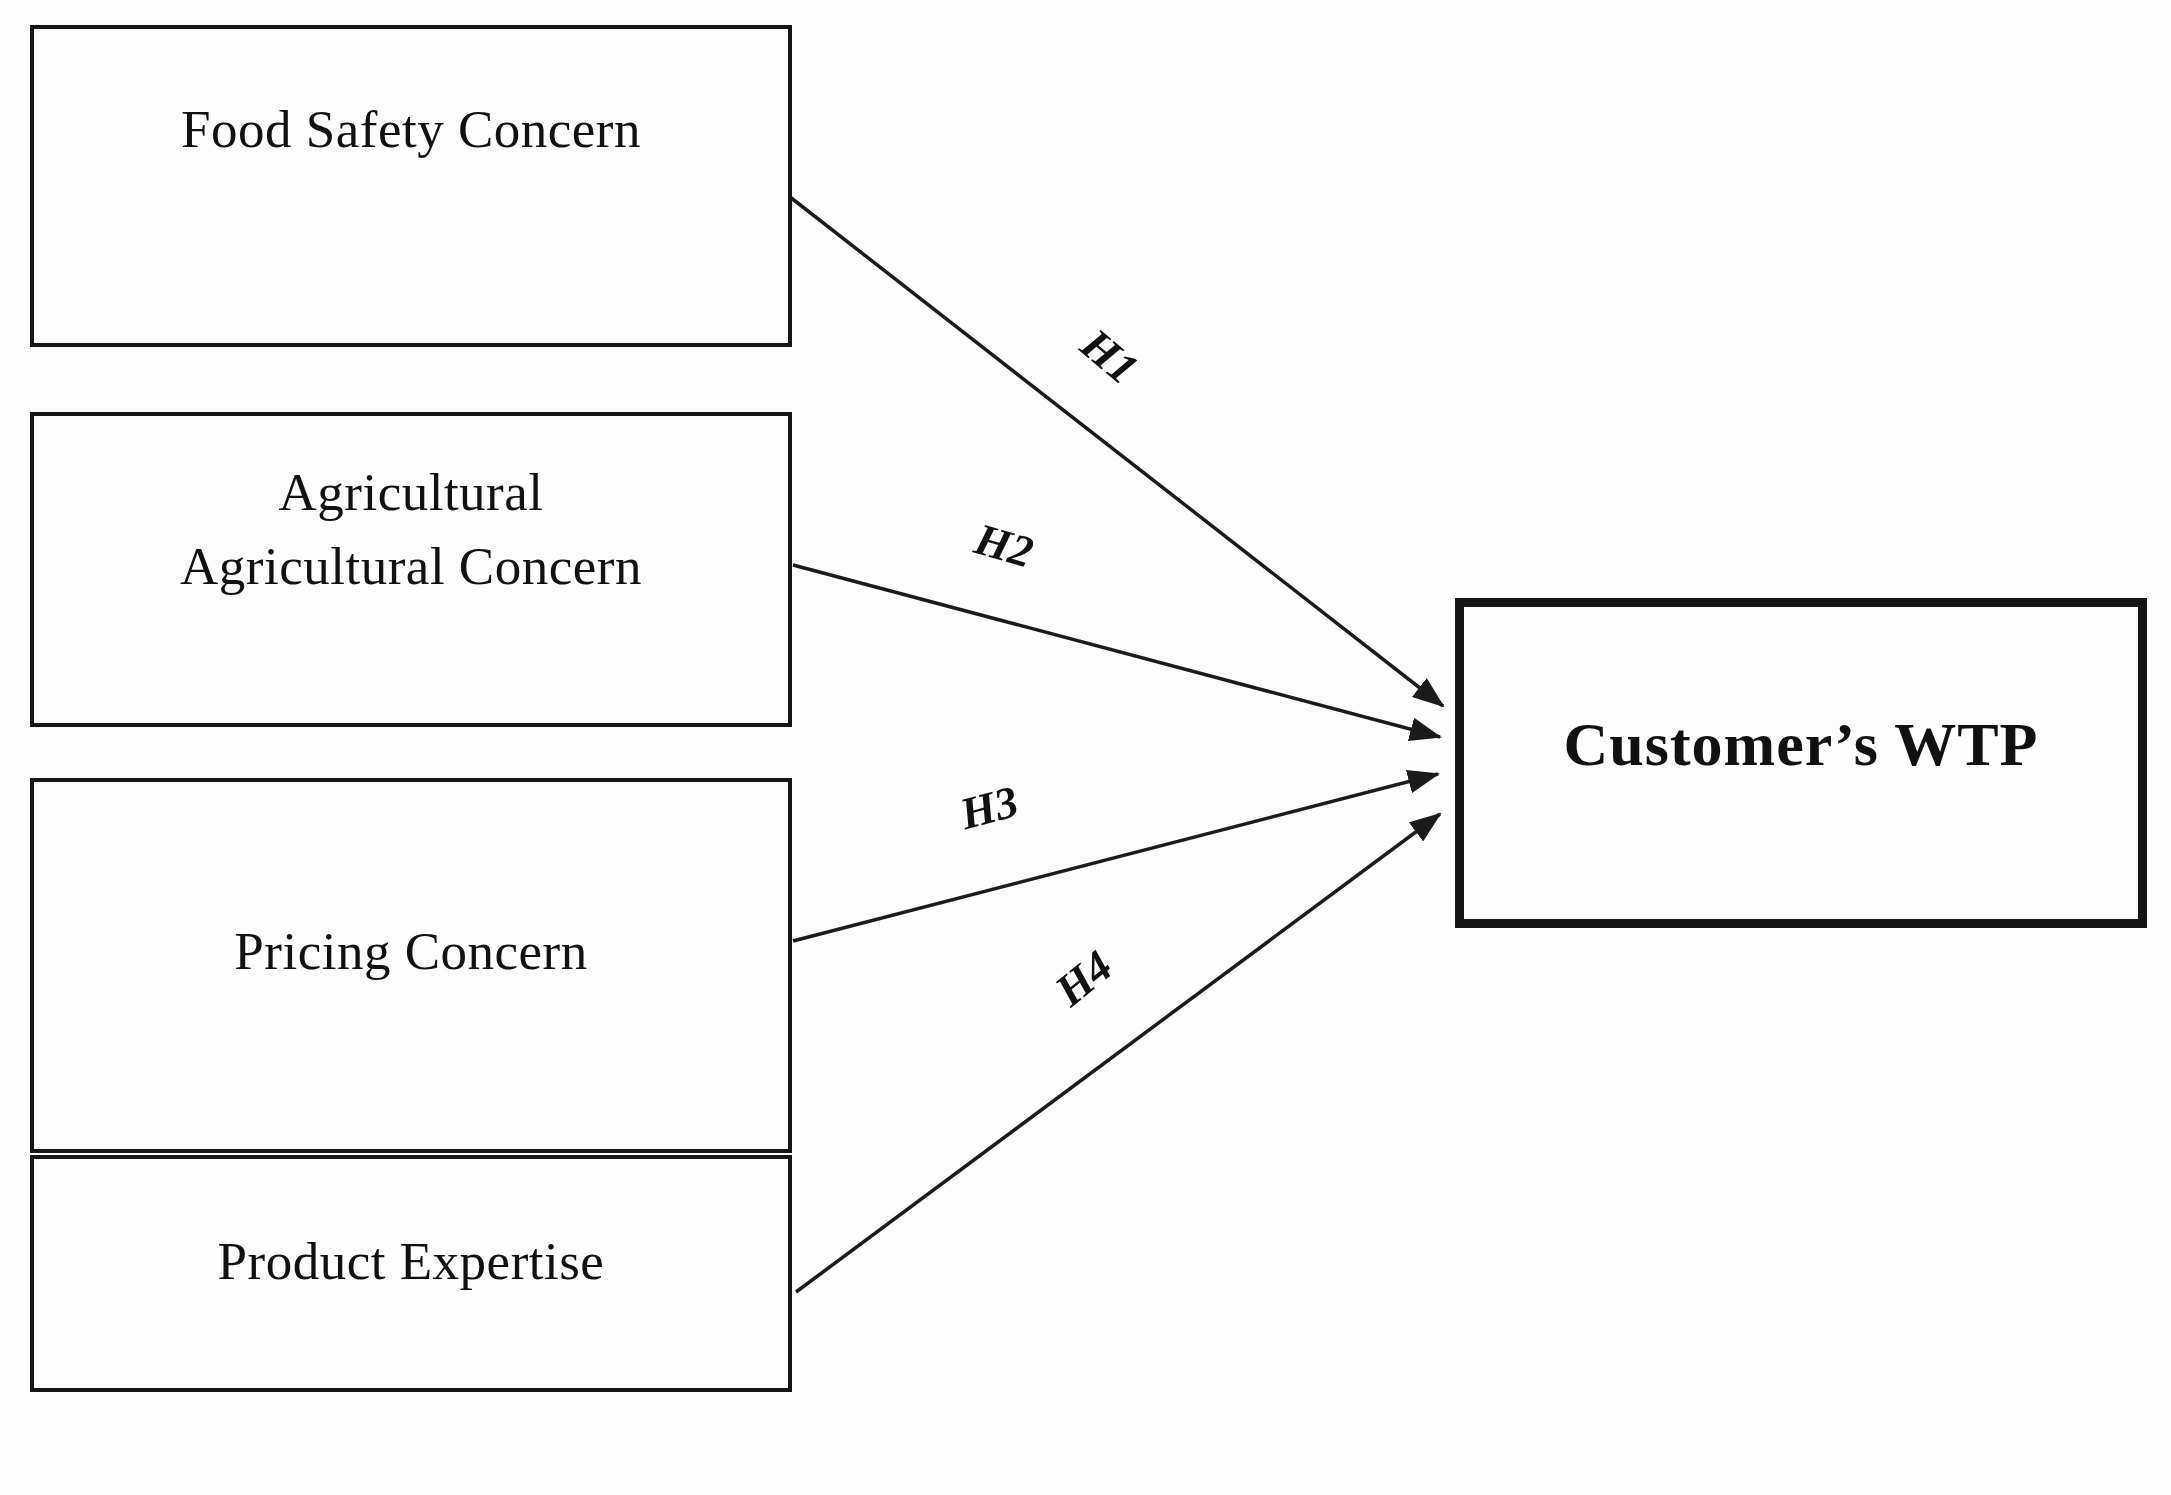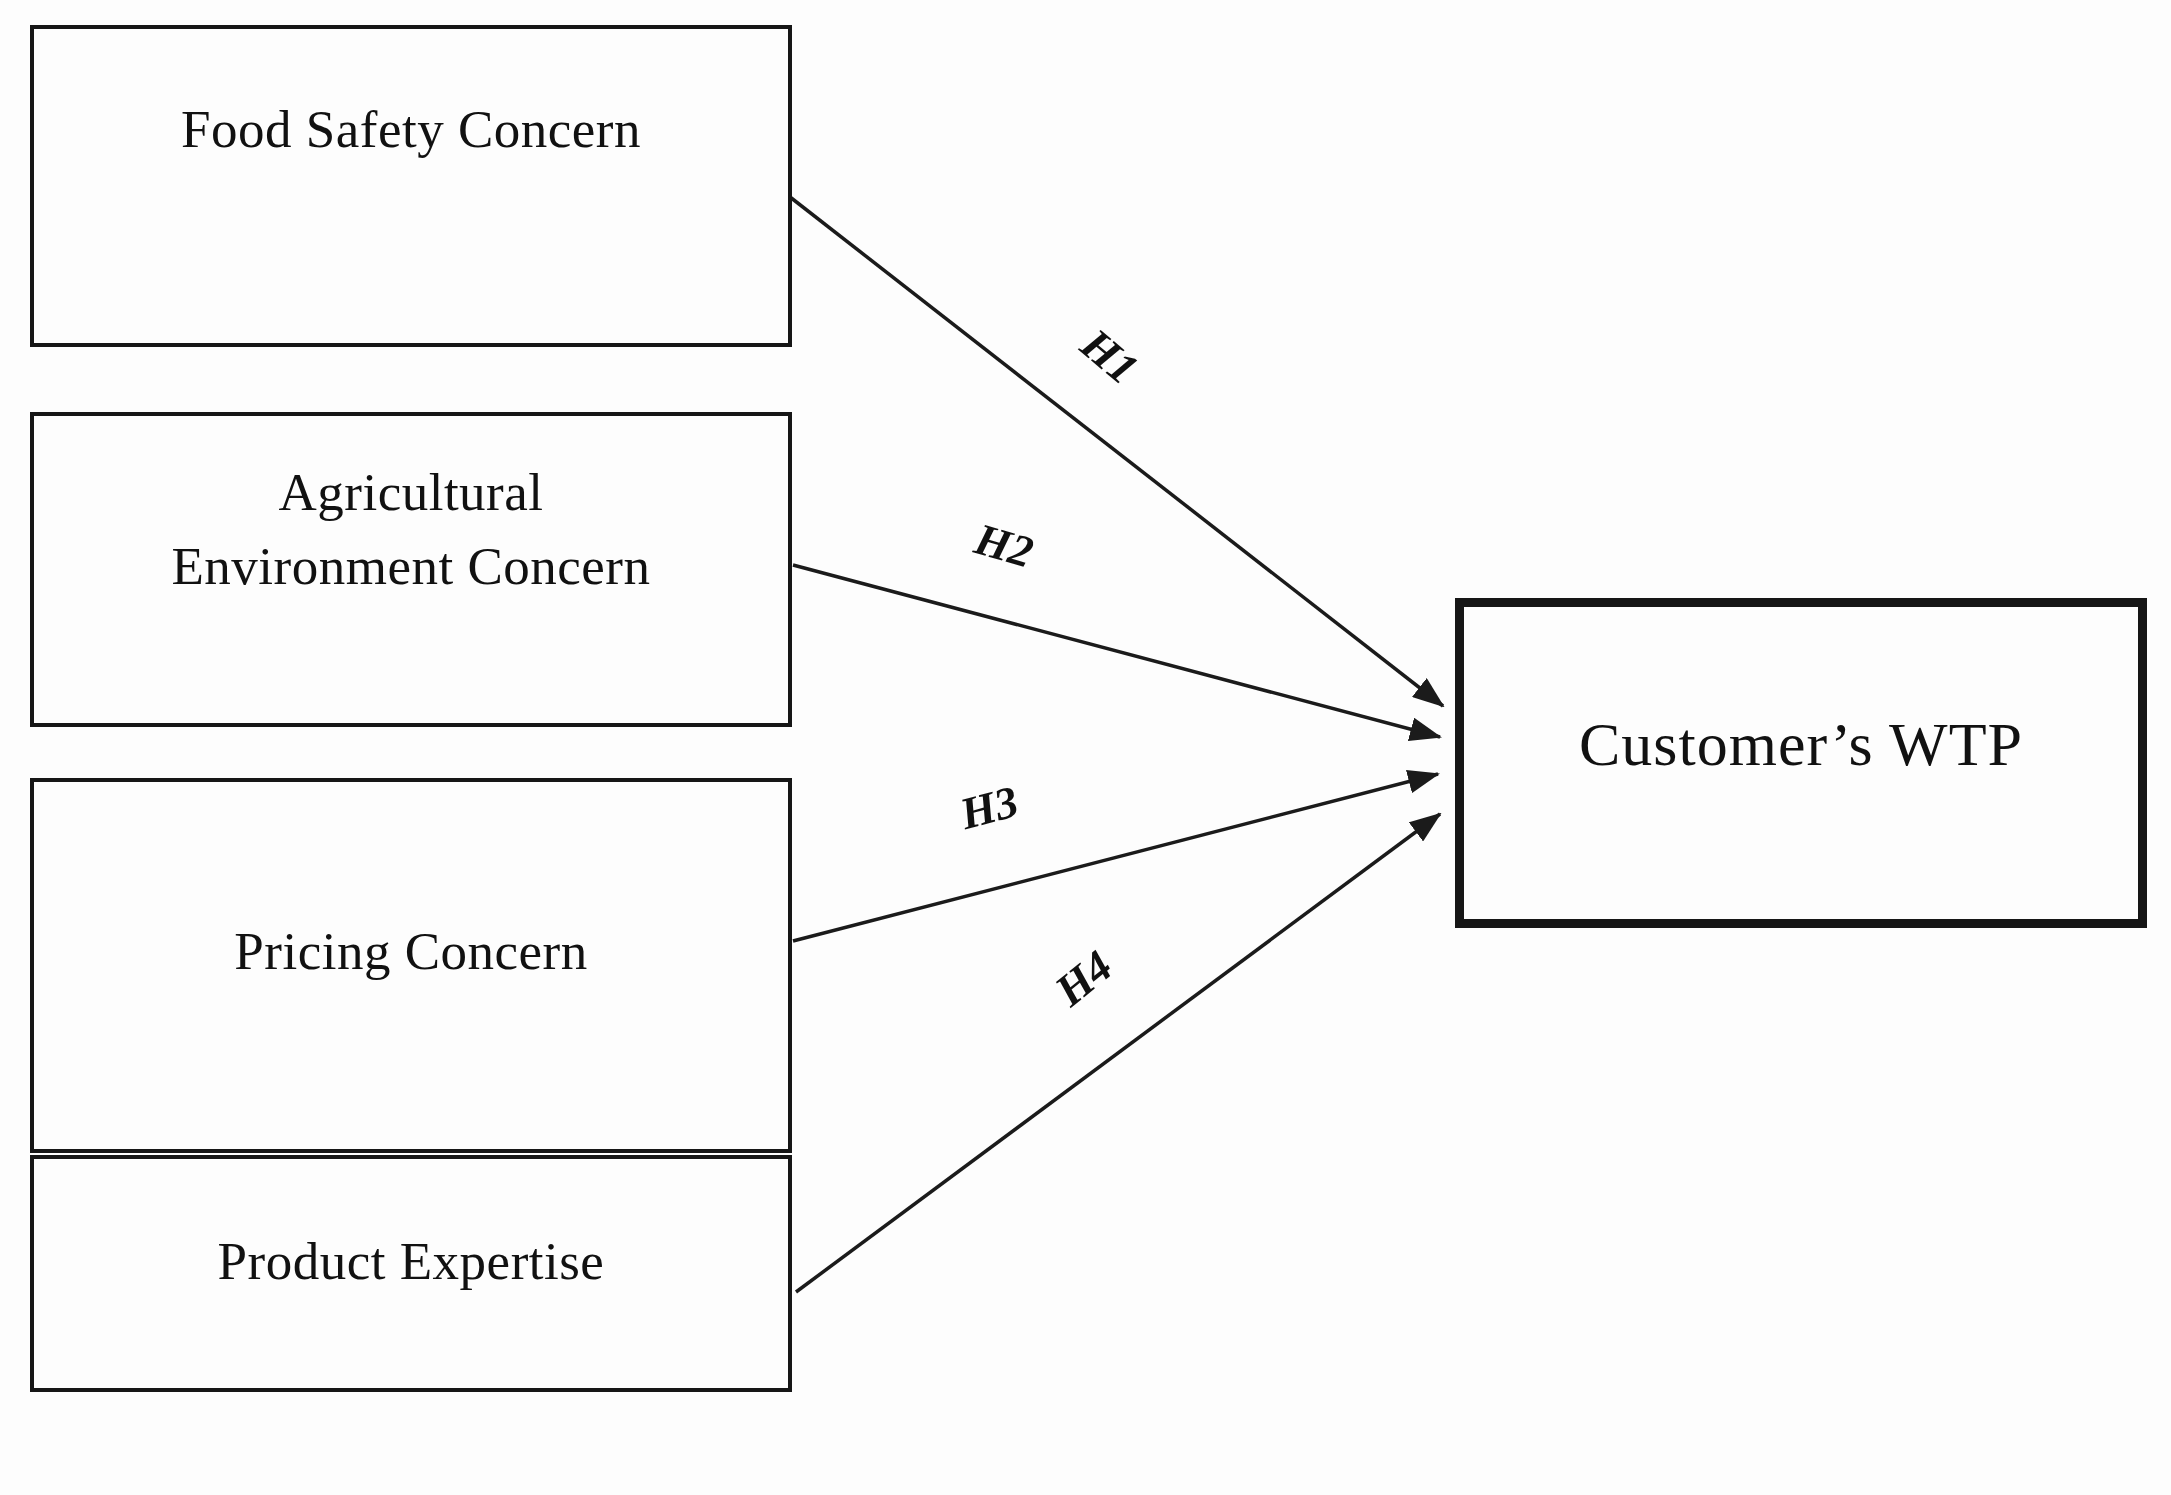--- a/index.html
+++ b/index.html
@@ -34,21 +34,21 @@
     letter-spacing: 0.5px;
   }
   .node .line { display: block; }
   #box-food-safety    { left: 30px;  top: 25px;   width: 762px; height: 322px; padding-bottom: 112px; justify-content: center; }
   #box-agri-env       { left: 30px;  top: 403px;  width: 762px; height: 315px; padding-bottom: 80px; margin-top: 9px; }
   #box-pricing        { left: 30px;  top: 778px;  width: 762px; height: 375px; padding-bottom: 28px; }
   #box-product-exp    { left: 30px;  top: 1155px; width: 762px; height: 237px; padding-bottom: 24px; }
   #box-outcome {
     left: 1455px; top: 598px; width: 692px; height: 330px;
     border-width: 9px;
-    font-weight: normal;
+    font-weight: bold;
     font-size: 62px;
     padding-bottom: 36px;
     letter-spacing: 1px;
   }
   svg.arrows {
     position: absolute;
     inset: 0;
     width: 2171px;
     height: 1495px;
     pointer-events: none;
@@ -88,21 +88,21 @@
     <text class="h-label" x="993" y="822" transform="rotate(-15 993 822)">H3</text>
     <text class="h-label" x="1093" y="990" transform="rotate(-39 1093 990)">H4</text>
   </svg>
 
   <div class="node" id="box-food-safety">
     <span class="line">Food Safety Concern</span>
   </div>
 
   <div class="node" id="box-agri-env">
     <span class="line">Agricultural</span>
-    <span class="line">Environment Concern</span>
+    <span class="line">Agricultural Concern</span>
   </div>
 
   <div class="node" id="box-pricing">
     <span class="line">Pricing Concern</span>
   </div>
 
   <div class="node" id="box-product-exp">
     <span class="line">Product Expertise</span>
   </div>
 

